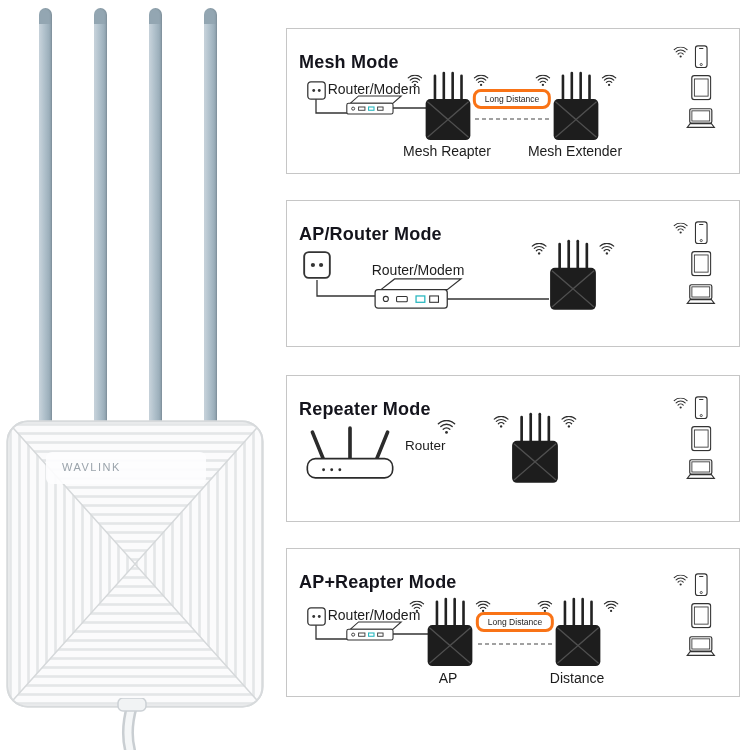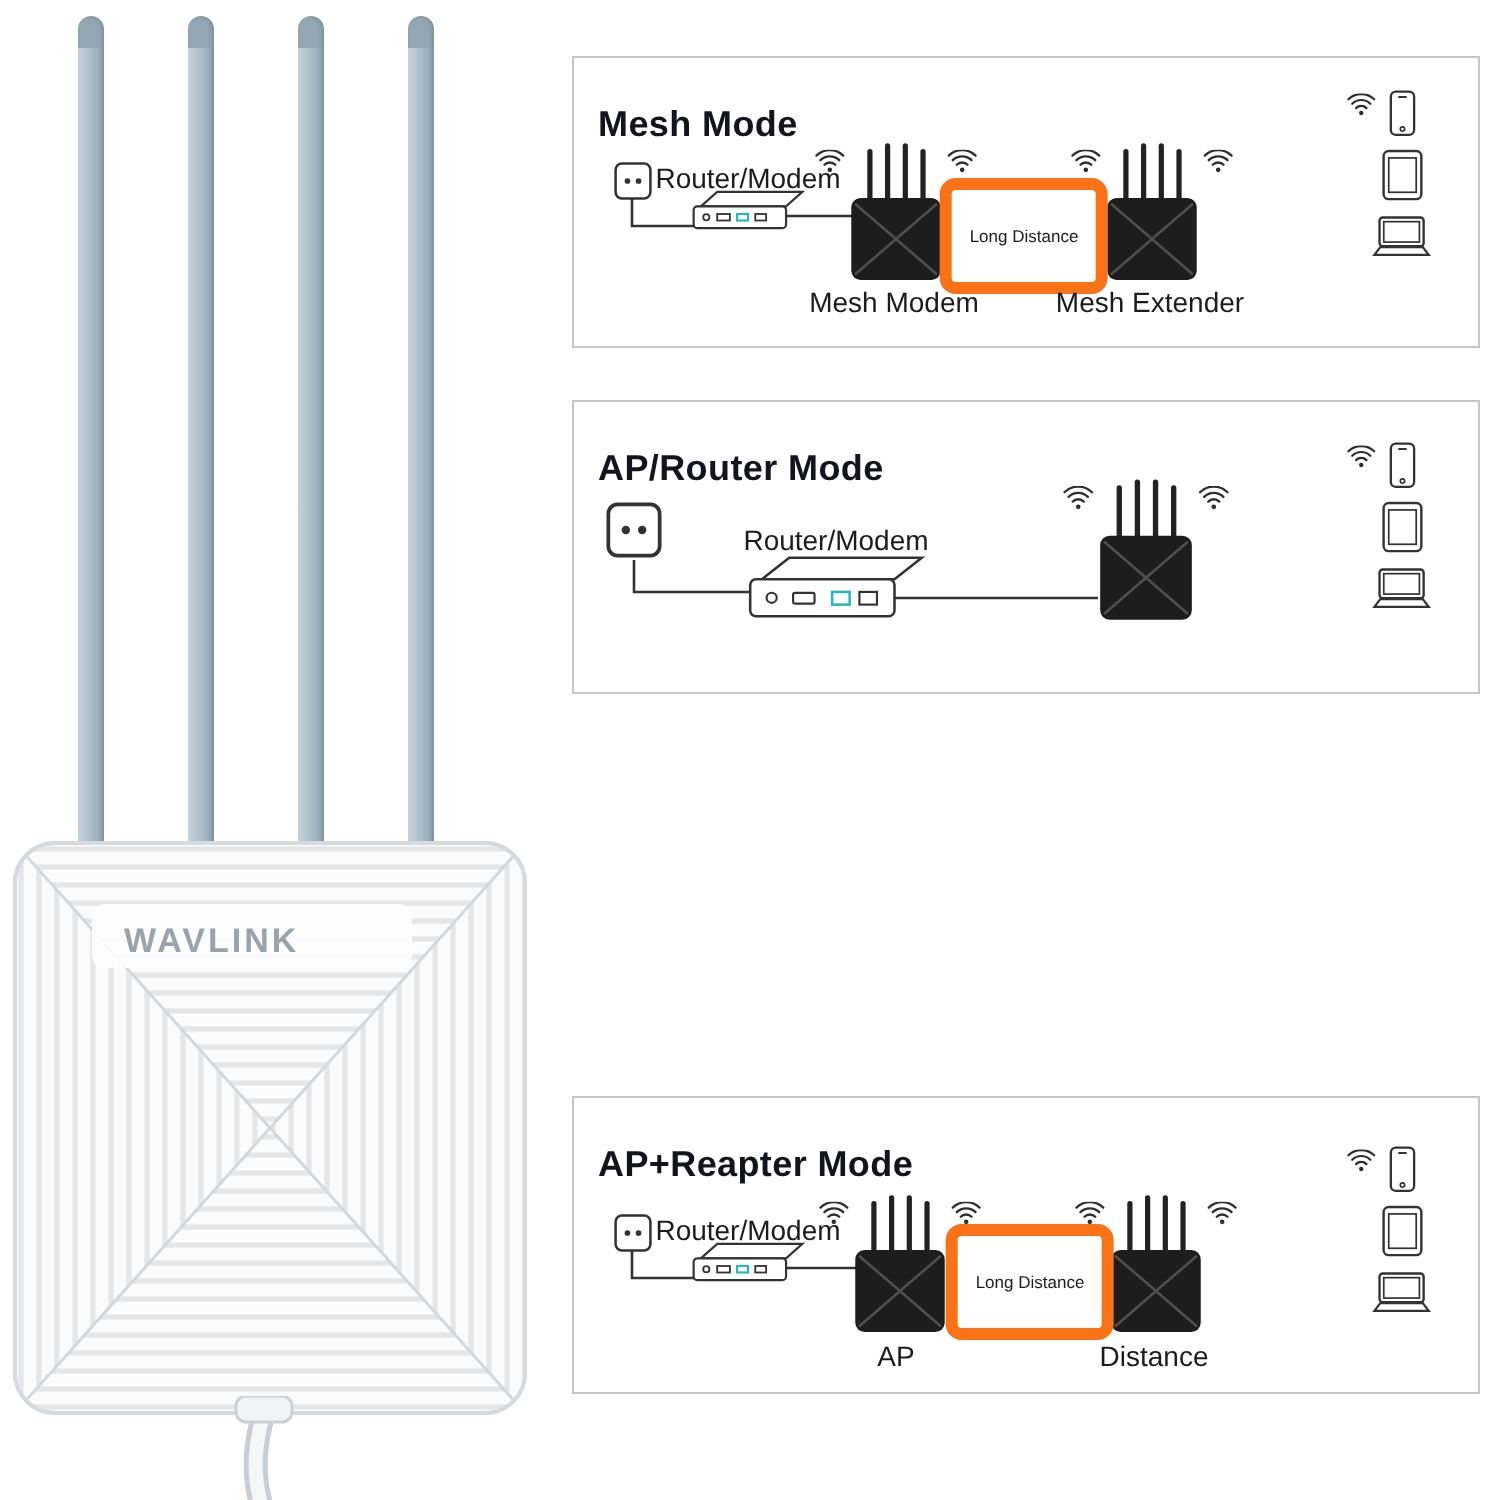--- a/index.html
+++ b/index.html
@@ -6,33 +6,33 @@
   .stage{position:relative;width:750px;height:750px;background:#ffffff;overflow:hidden;
          font-family:"Liberation Sans","DejaVu Sans",sans-serif;color:#1c1c1c;}
 
   
   .antenna{position:absolute;top:8px;width:13px;height:424px;border-radius:7px 7px 3px 3px;
     background:
       linear-gradient(180deg,#93a6b2 0 16px,rgba(0,0,0,0) 16px),
       linear-gradient(90deg,#c9d4dc 0%,#aebfca 45%,#90a4b1 100%);
     box-shadow:inset -1px 0 2px rgba(0,0,0,.15);}
   .device-body{position:absolute;left:6px;top:420px;}
-  .brand{position:absolute;left:62px;top:461px;font-size:17px;font-weight:bold;
+  .brand{position:absolute;left:62px;top:461px;font-size:11px;font-weight:normal;
          letter-spacing:1.5px;color:#9aa3ab;}
   .cable{position:absolute;left:98px;top:698px;}
 
   
   .panel{position:absolute;left:286px;width:452px;border:1px solid #c6c6c6;background:#fff;}
   .panel-title{position:absolute;left:12px;top:8px;font-size:18px;font-weight:600;
                color:#14141c;letter-spacing:.2px;}
   .art{position:absolute;left:0;top:0;}
   .lbl{position:absolute;font-size:14px;color:#1c1c1c;white-space:nowrap;transform:translateX(-50%);}
   .lbl-big{position:absolute;font-size:13.5px;color:#1c1c1c;white-space:nowrap;}
   .badge{position:absolute;transform:translateX(-50%);font-size:8.5px;color:#1c1c1c;
-         border:6px solid #f97316;border-radius:8px;padding:18px 9px;background:#fff;white-space:nowrap;}
+         border:3px solid #f97316;border-radius:8px;padding:2px 9px;background:#fff;white-space:nowrap;}
   .cord{stroke:#333;stroke-width:1.3;fill:none;}
   .dash{stroke:#444;stroke-width:1.2;fill:none;stroke-dasharray:4 3;}
 </style>
 </head>
 <body>
 
 <svg width="0" height="0" style="position:absolute" aria-hidden="true">
   <defs>
     <symbol id="sym-wifi" viewBox="0 0 22 17">
       <g fill="none" stroke="#2e2e2e" stroke-width="1.6" stroke-linecap="round">
@@ -168,37 +168,47 @@
       <use href="#sym-outlet" x="20" y="52" width="19" height="19"></use>
       <use href="#sym-modem-small" x="58" y="64" width="58" height="24"></use>
       <path class="cord" d="M106,79 H139"></path>
       <use href="#sym-extender" x="120" y="42" width="82" height="71"></use>
       <path class="dash" d="M188,90 H262"></path>
       <use href="#sym-extender" x="248" y="42" width="82" height="71"></use>
       <use href="#sym-devices" x="386" y="16" width="52" height="86"></use>
     </svg>
     <span class="lbl" style="left:87px;top:52px;">Router/Modem</span>
     <span class="badge" style="left:225px;top:60px;">Long Distance</span>
-    <span class="lbl" style="left:160px;top:114px;">Mesh Modem</span>
+    <span class="lbl" style="left:160px;top:114px;">Mesh Reapter</span>
     <span class="lbl" style="left:288px;top:114px;">Mesh Extender</span>
   </section>
 
   <section class="panel" style="top:200px;height:145px;text-align:center;">
     <h2 class="panel-title">AP/Router Mode</h2>
     <svg class="art" width="452" height="142" viewBox="0 0 452 142">
       <use href="#sym-outlet" x="16" y="50" width="28" height="28"></use>
       <path class="cord" d="M30,79 V95 H88"></path>
       <use href="#sym-modem-large" x="84" y="74" width="94" height="39"></use>
       <path class="cord" d="M160,98 H262"></path>
       <use href="#sym-extender" x="244" y="38" width="84" height="73"></use>
       <use href="#sym-devices" x="386" y="20" width="52" height="86"></use>
     </svg>
     <span class="lbl" style="left:131px;top:61px;">Router/Modem</span>
   </section>
 
+  <section class="panel" style="top:375px;height:145px;">
+    <h2 class="panel-title">Repeater Mode</h2>
+    <svg class="art" width="452" height="142" viewBox="0 0 452 142">
+      <use href="#sym-router-white" x="14" y="46" width="98" height="63"></use>
+      <use href="#sym-wifi" x="150" y="44" width="19" height="15"></use>
+      <use href="#sym-extender" x="206" y="36" width="84" height="73"></use>
+      <use href="#sym-devices" x="386" y="20" width="52" height="86"></use>
+    </svg>
+    <span class="lbl-big" style="left:118px;top:62px;">Router</span>
+  </section>
 
   <section class="panel" style="top:548px;height:147px;">
     <h2 class="panel-title">AP+Reapter Mode</h2>
     <svg class="art" width="452" height="144" viewBox="0 0 452 144">
       <path class="cord" d="M29,76 V90 H60"></path>
       <use href="#sym-outlet" x="20" y="58" width="19" height="19"></use>
       <use href="#sym-modem-small" x="58" y="70" width="58" height="24"></use>
       <path class="cord" d="M106,85 H141"></path>
       <use href="#sym-extender" x="122" y="48" width="82" height="71"></use>
       <path class="dash" d="M191,95 H266"></path>

